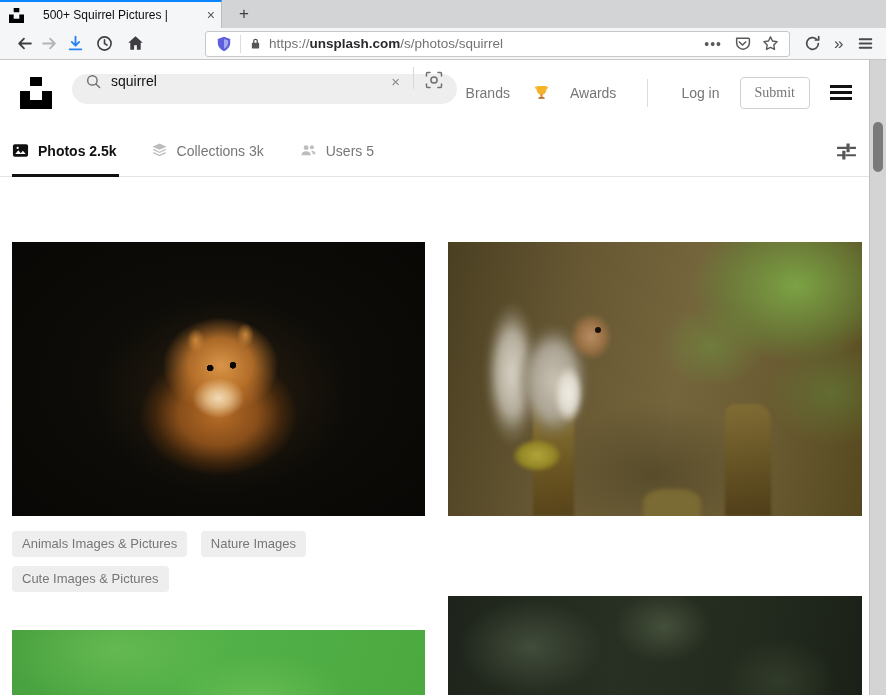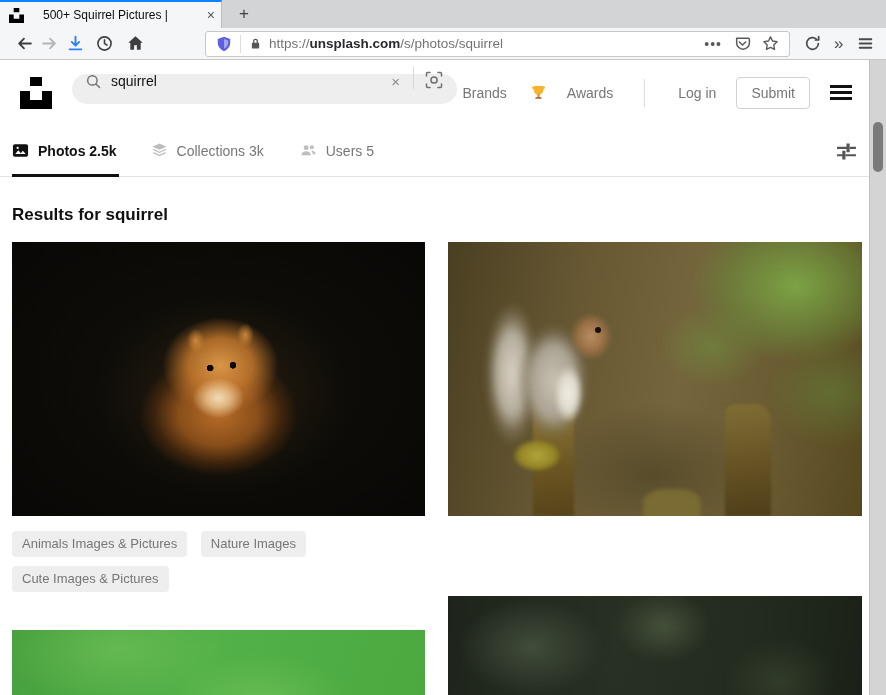--- a/index.html
+++ b/index.html
@@ -61,21 +61,21 @@
   .vsearch svg { width: 18px; height: 18px; display: block; color: #707070; }
 
   .hnav { position: absolute; right: 0; top: 0; height: 65px; display: flex; align-items: center; padding-right: 17px; margin-left: 12px; }
   .hlink { font-size: 14px; color: #767676; }
   .brands { margin-right: 23px; }
   .award-group { display: flex; align-items: center; margin-right: 31px; gap: 12px; }
   .award-group svg { width: 17px; height: 17px; margin-right: 8px; display: block; }
   .hdiv { width: 1px; height: 28px; background: #dcdcdc; margin-right: 33px; }
   .login { margin-right: 20px; }
   .submit-btn { height: 32px; padding: 0 14px; background: #fff; border: 1px solid #d1d1d1; border-radius: 4px;
-    font-size: 14px; color: #767676; display: flex; align-items: center; margin-right: 20px; }
+    font-size: 14px; color: #767676; display: flex; align-items: center; margin-right: 20px; font-family: Liberation Serif, serif; }
   .burger { width: 22px; height: 15px; display: flex; flex-direction: column; justify-content: space-between; }
   .burger span { display: block; height: 3px; background: #111; }
 
   .us-tabs { position: relative; height: 52px; border-bottom: 1px solid #e3e3e3; display: flex; align-items: center; padding-left: 12px; }
   .ptab { display: flex; align-items: center; font-size: 14px; }
   .ptab svg { width: 17px; height: 17px; display: block; }
   .ptab .lbl { margin-left: 9px; }
   .t-photos { color: #111; font-weight: bold; }
   .t-coll { margin-left: 34px; color: #767676; }
   .t-users { margin-left: 36px; color: #767676; }
@@ -322,21 +322,20 @@
     </span>
     <span class="tab-underline"></span>
     <span class="filter-ic">
       <svg viewBox="0 0 20 20" fill="none" stroke="currentColor" stroke-width="2" stroke-linecap="square">
           <path d="M2 6.5h8M14 6.5h4M2 13.5h4M10 13.5h8"></path>
           <path d="M11.5 3.8v5.4M7.5 10.8v5.4" stroke-width="3"></path>
         </svg>
     </span>
   </div>
 
-  <div class="results-heading">Results for squirrel</div>
 
   <div class="grid">
     <div class="photo card1"></div>
 
     <div class="photo card2">
       <span class="blob p2-tail"></span>
       <span class="blob p2-post1"></span>
       <span class="blob p2-moss"></span>
       <span class="blob p2-body"></span>
       <span class="blob p2-belly"></span>

